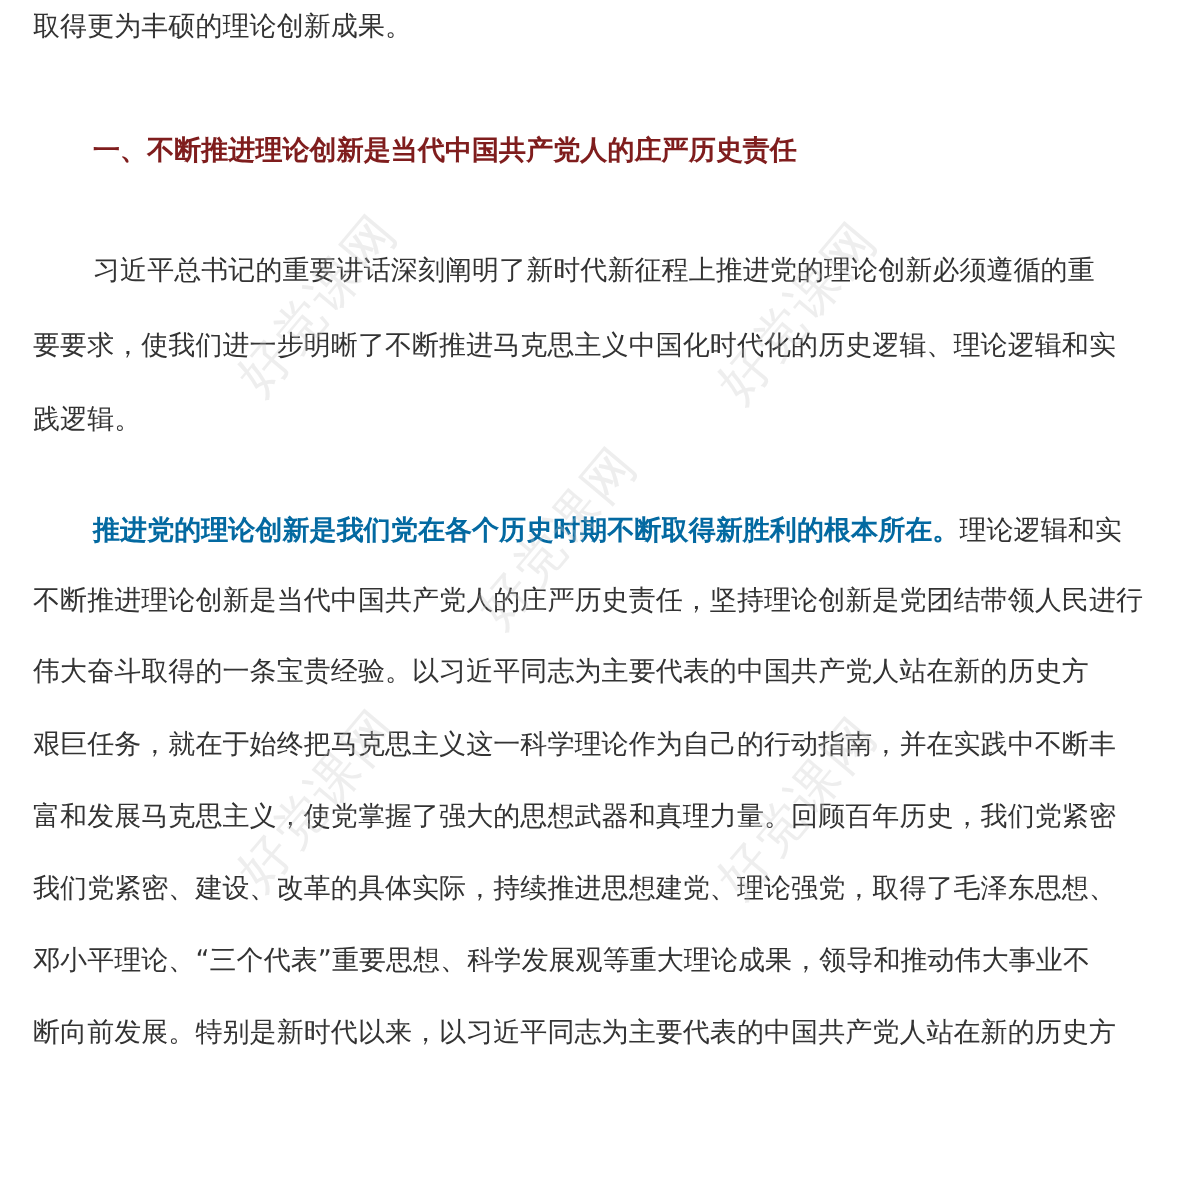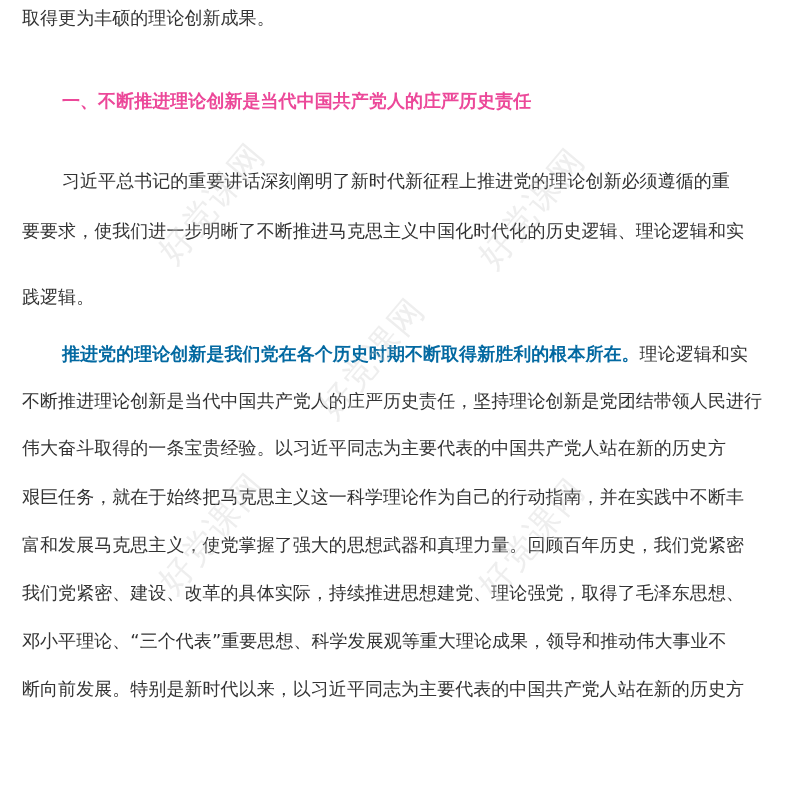--- a/index.html
+++ b/index.html
@@ -3,35 +3,35 @@
 <meta charset="utf-8">
 <style>
   html, body { margin: 0; padding: 0; background: #ffffff; }
   body { width: 800px; height: 800px; overflow: hidden; position: relative;
     font-family: "DejaVu Sans", "Liberation Sans", sans-serif; color: #333333; }
   .page { position: absolute; left: 22px; top: 0; width: 758px; }
   .line { position: absolute; left: 0; height: 24px; line-height: 24px; font-size: 18px;
     white-space: nowrap; letter-spacing: 0.05px; }
   .indent { left: 40px; }
   .bold { font-weight: bold; color: #0369a1; }
-  .heading { font-weight: bold; color: #ec4899; }
+  .heading { font-weight: bold; color: #7f1d1d; }
   .wm { position: absolute; font-size: 34px; color: rgba(200,200,200,0.30); transform: rotate(-50deg);
     white-space: nowrap; letter-spacing: 2px; pointer-events: none; font-family: "DejaVu Sans", sans-serif; }
 </style>
 </head>
 <body>
 
 <div class="page">
   <div class="line" style="top:6px;">取得更为丰硕的理论创新成果。</div>
 
   <div class="line indent heading" style="top:89px;">一、不断推进理论创新是当代中国共产党人的庄严历史责任</div>
 
   <div class="line indent" style="top:169px;">习近平总书记的重要讲话深刻阐明了新时代新征程上推进党的理论创新必须遵循的重</div>
   <div class="line" style="top:219px;">要要求，使我们进一步明晰了不断推进马克思主义中国化时代化的历史逻辑、理论逻辑和实</div>
-  <div class="line" style="top:285px;">践逻辑。</div>
+  <div class="line" style="top:268px;">践逻辑。</div>
 
   <div class="line indent" style="top:342px;">
     <span class="bold">推进党的理论创新是我们党在各个历史时期不断取得新胜利的根本所在。</span><span>理论逻辑和实</span>
   </div>
   <div class="line" style="top:389px;">不断推进理论创新是当代中国共产党人的庄严历史责任，坚持理论创新是党团结带领人民进行</div>
   <div class="line" style="top:436px;">伟大奋斗取得的一条宝贵经验。以习近平同志为主要代表的中国共产党人站在新的历史方</div>
   <div class="line" style="top:485px;">艰巨任务，就在于始终把马克思主义这一科学理论作为自己的行动指南，并在实践中不断丰</div>
   <div class="line" style="top:533px;">富和发展马克思主义，使党掌握了强大的思想武器和真理力量。回顾百年历史，我们党紧密</div>
   <div class="line" style="top:581px;">我们党紧密、建设、改革的具体实际，持续推进思想建党、理论强党，取得了毛泽东思想、</div>
   <div class="line" style="top:629px;text-align:center;">邓小平理论、“三个代表”重要思想、科学发展观等重大理论成果，领导和推动伟大事业不</div>

